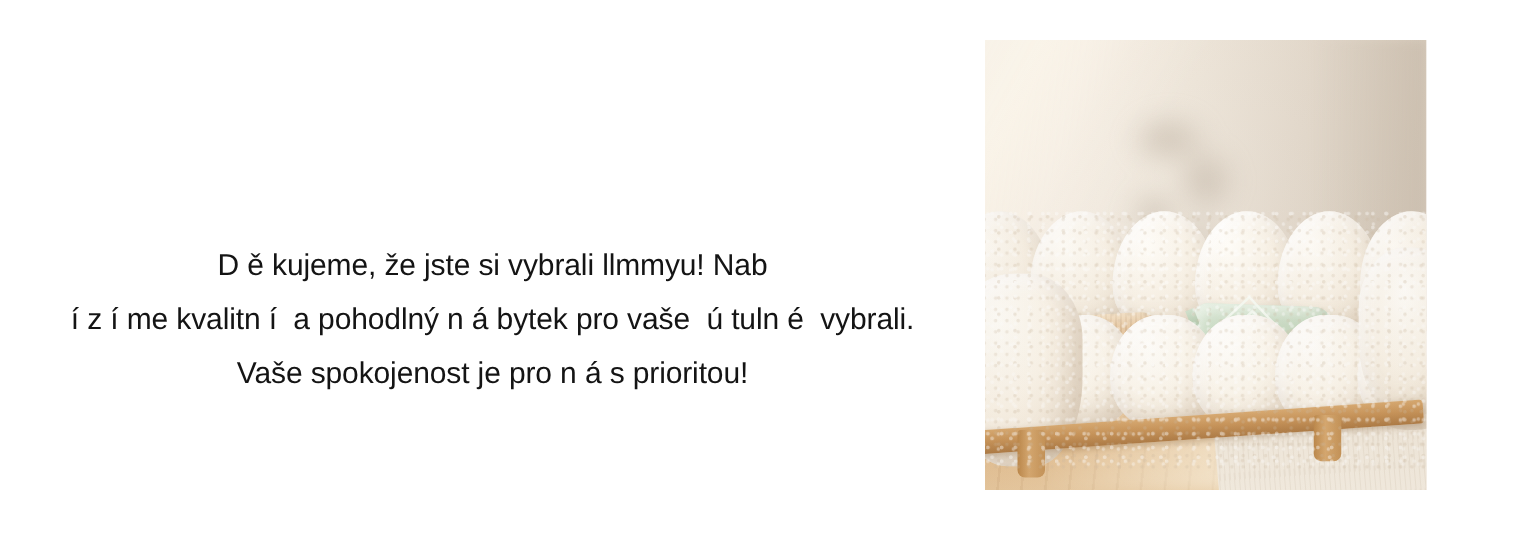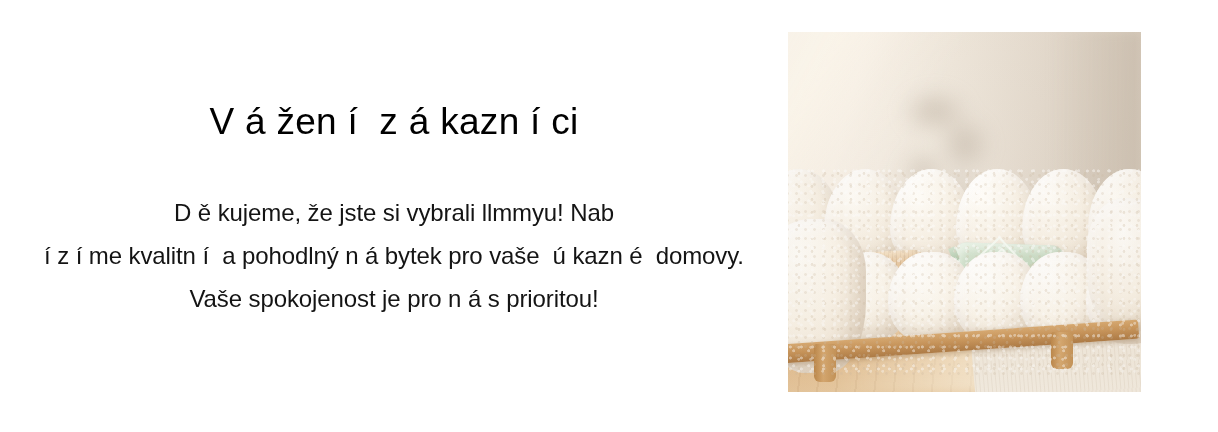--- a/index.html
+++ b/index.html
@@ -323,25 +323,24 @@
     background: radial-gradient(ellipse at 48% 40%, rgba(255,255,255,0.08) 0%, rgba(196,176,152,0.12) 100%);
   }
 </style>
 </head>
 <body>
 
 <div class="page">
 
   <div class="text-column">
 
-    <div class="heading">V á žen í  z á kazn í ci</div>
 
     <div class="body-lines">
       <div class="body-line">D ě kujeme, že jste si vybrali llmmyu! Nab</div>
-      <div class="body-line">í z í me kvalitn í  a pohodlný n á bytek pro vaše  ú kazn é  domovy.</div>
+      <div class="body-line">í z í me kvalitn í  a pohodlný n á bytek pro vaše  ú tuln é  vybrali.</div>
       <div class="body-line">Vaše spokojenost je pro n á s prioritou!</div>
     </div>
 
   </div>
 
   <div class="photo">
 
     <div class="wall"></div>
     <div class="sun-shaft"></div>
     <div class="leaf-shadow"></div>

